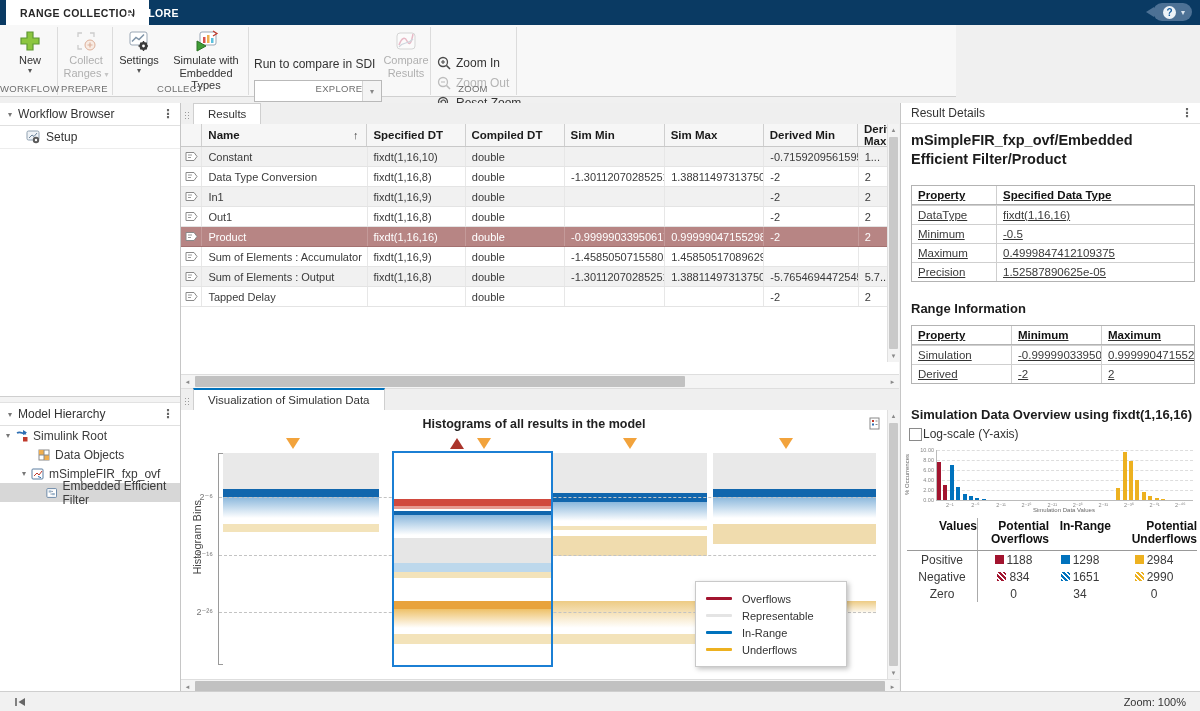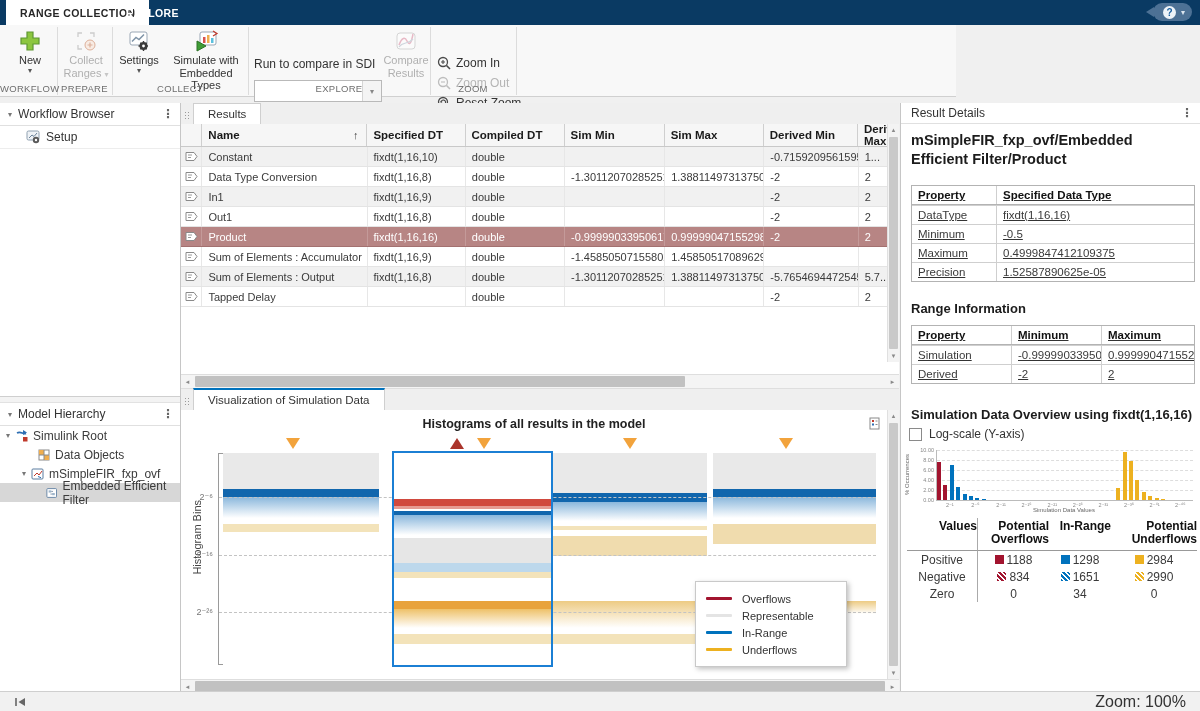--- a/index.html
+++ b/index.html
@@ -142,21 +142,21 @@
   .sw{width:9px;height:9px;display:inline-block;}
   .sw.s-red{background:var(--overflow,#A2142F);}
   .sw.s-blue{background:var(--in-range,#0072BD);}
   .sw.s-yel{background:var(--underflow,#EDB120);}
   .sw.h-red{background:repeating-linear-gradient(45deg,var(--overflow,#A2142F) 0 1.5px,#fff 1.5px 3.5px);}
   .sw.h-blue{background:repeating-linear-gradient(45deg,var(--in-range,#0072BD) 0 1.5px,#fff 1.5px 3.5px);}
   .sw.h-yel{background:repeating-linear-gradient(45deg,var(--underflow,#EDB120) 0 1.5px,#fff 1.5px 3.5px);}
 
   
   .statusbar{position:absolute;left:0;bottom:0;width:1200px;height:19px;background:#f1f1f1;border-top:1px solid #cfcfcf;
-             display:flex;align-items:center;font-size:16px;color:#333;}
+             display:flex;align-items:center;font-size:11px;color:#333;}
   .sb-zoom{margin-left:auto;margin-right:14px;}
 </style>
 </head>
 <body>
 
 <div class="stage">
 
   <div class="topbar">
     <div class="ttab active" style="left:6px;">RANGE COLLECTION</div>
     <div class="ttab idle" style="left:112px;">EXPLORE</div>
@@ -612,21 +612,21 @@
         <div class="pcell" style="flex:1;">0.9999904715529...</div>
       </div>
       <div class="prow">
         <div class="pcell" style="width:100px;">Derived</div>
         <div class="pcell" style="width:90px;">-2</div>
         <div class="pcell" style="flex:1;">2</div>
       </div>
     </div>
 
     <div class="rp-sub" style="top:304px;">Simulation Data Overview using fixdt(1,16,16)</div>
-    <div class="abs" style="left:8px;top:324px;display:flex;align-items:center;gap:7px;">
+    <div class="abs" style="left:8px;top:324px;display:flex;align-items:center;gap:1px;">
       <span class="cb"></span>
       <span style="font-size:12px;color:#333;">Log-scale (Y-axis)</span>
     </div>
 
     <div class="ovwrap">
       <div class="ovylab">% Occurrences</div>
       <div class="ovplot" id="ov-plot">
           <div class="ovyt" style="top: 100%;">0.00</div>
           <div class="ovgrid" style="top: 80%;"></div>
           <div class="ovyt" style="top: 80%;">2.00</div>

